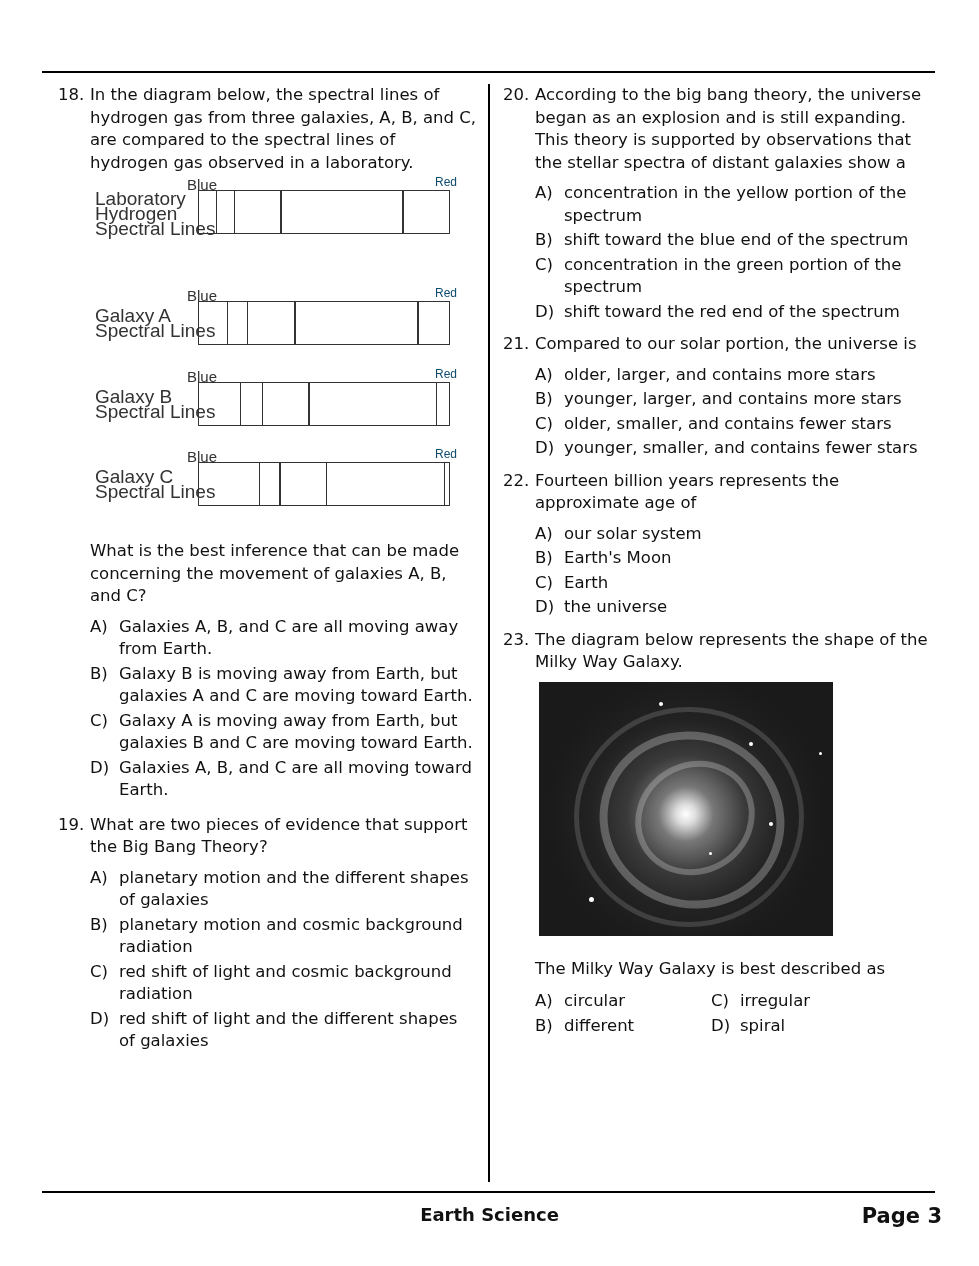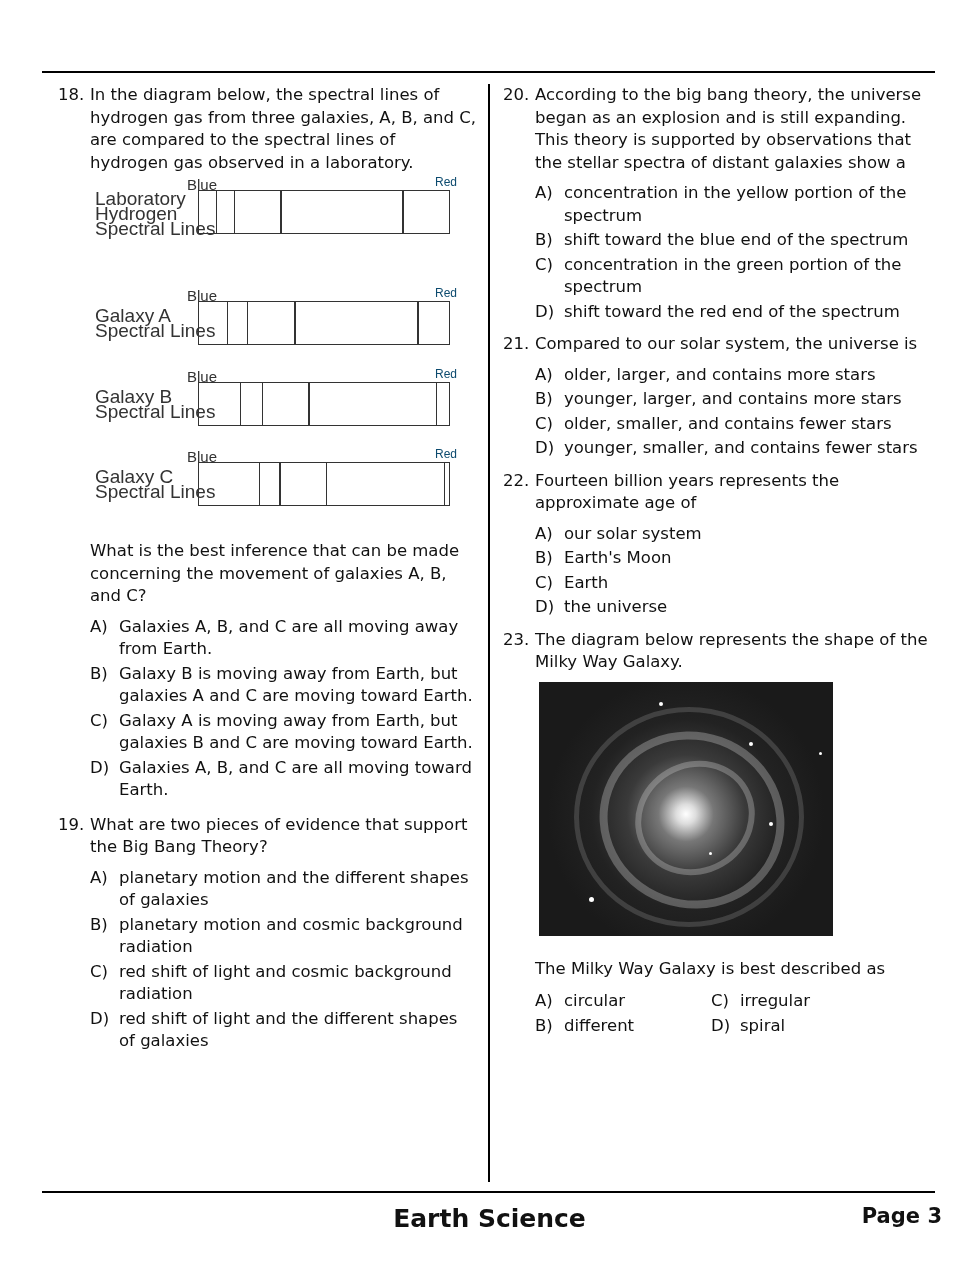--- a/index.html
+++ b/index.html
@@ -17,21 +17,21 @@
   .spec { position:absolute; left:0; width:380px; height:80px; }
   .spec .blue { position:absolute; left:97px; top:0; font-size:15px; color:#333; }
   .spec .red { position:absolute; left:345px; top:-3px; font-size:12px; color:#0c4a6e; }
   .spec .lbl { position:absolute; left:5px; font-size:19px; line-height:15px; color:#333; }
   .spec .box { position:absolute; left:108px; top:16px; width:252px; height:44px; border:1.3px solid #333; box-sizing:border-box; }
   .spec .line { position:absolute; top:0; width:1.3px; height:100%; background:#333; }
   .galaxy-img { width:294px; height:254px; margin:8px 0 0 4px; background:radial-gradient(circle at 50% 52%, #fff 0%, #ddd 5%, #777 14%, #3a3a3a 30%, #222 48%, #1a1a1a 70%); position:relative; overflow:hidden; }
   .arm { position:absolute; border-radius:50%; border:8px solid rgba(200,200,200,0.35); }
   .star { position:absolute; width:4px; height:4px; border-radius:50%; background:#fff; }
   .grid2 { display:grid; grid-template-columns:176px 176px; margin:10px 0 0 0; }
-  .footer-title { position:absolute; top:1204px; left:0; width:979px; text-align:center; font-weight:bold; font-size:25px; }
+  .footer-title { position:absolute; top:1204px; left:0; width:979px; text-align:center; font-weight:bold; font-size:18px; }
   .footer-page { position:absolute; top:1204px; right:37px; font-weight:bold; font-size:21px; }
 </style>
 </head>
 <body>
 
 <div class="page">
   <div class="rule" style="top:71px"></div>
   <div class="vrule"></div>
 
   <div class="col" style="left:58px; top:84px; width:420px;">
@@ -125,21 +125,21 @@
       <div class="opts" style="margin-left:0">
         <div class="opt"><span class="optl">A)</span><span>concentration in the yellow portion of the spectrum</span></div>
         <div class="opt"><span class="optl">B)</span><span>shift toward the blue end of the spectrum</span></div>
         <div class="opt"><span class="optl">C)</span><span>concentration in the green portion of the spectrum</span></div>
         <div class="opt"><span class="optl">D)</span><span>shift toward the red end of the spectrum</span></div>
       </div>
     </div>
 
     <div class="q">
       <span class="qnum">21.</span>
-      <div>Compared to our solar system, the universe is</div>
+      <div>Compared to our solar portion, the universe is</div>
       <div class="opts" style="margin-left:0">
         <div class="opt"><span class="optl">A)</span><span>older, larger, and contains more stars</span></div>
         <div class="opt"><span class="optl">B)</span><span>younger, larger, and contains more stars</span></div>
         <div class="opt"><span class="optl">C)</span><span>older, smaller, and contains fewer stars</span></div>
         <div class="opt"><span class="optl">D)</span><span>younger, smaller, and contains fewer stars</span></div>
       </div>
     </div>
 
     <div class="q">
       <span class="qnum">22.</span>

